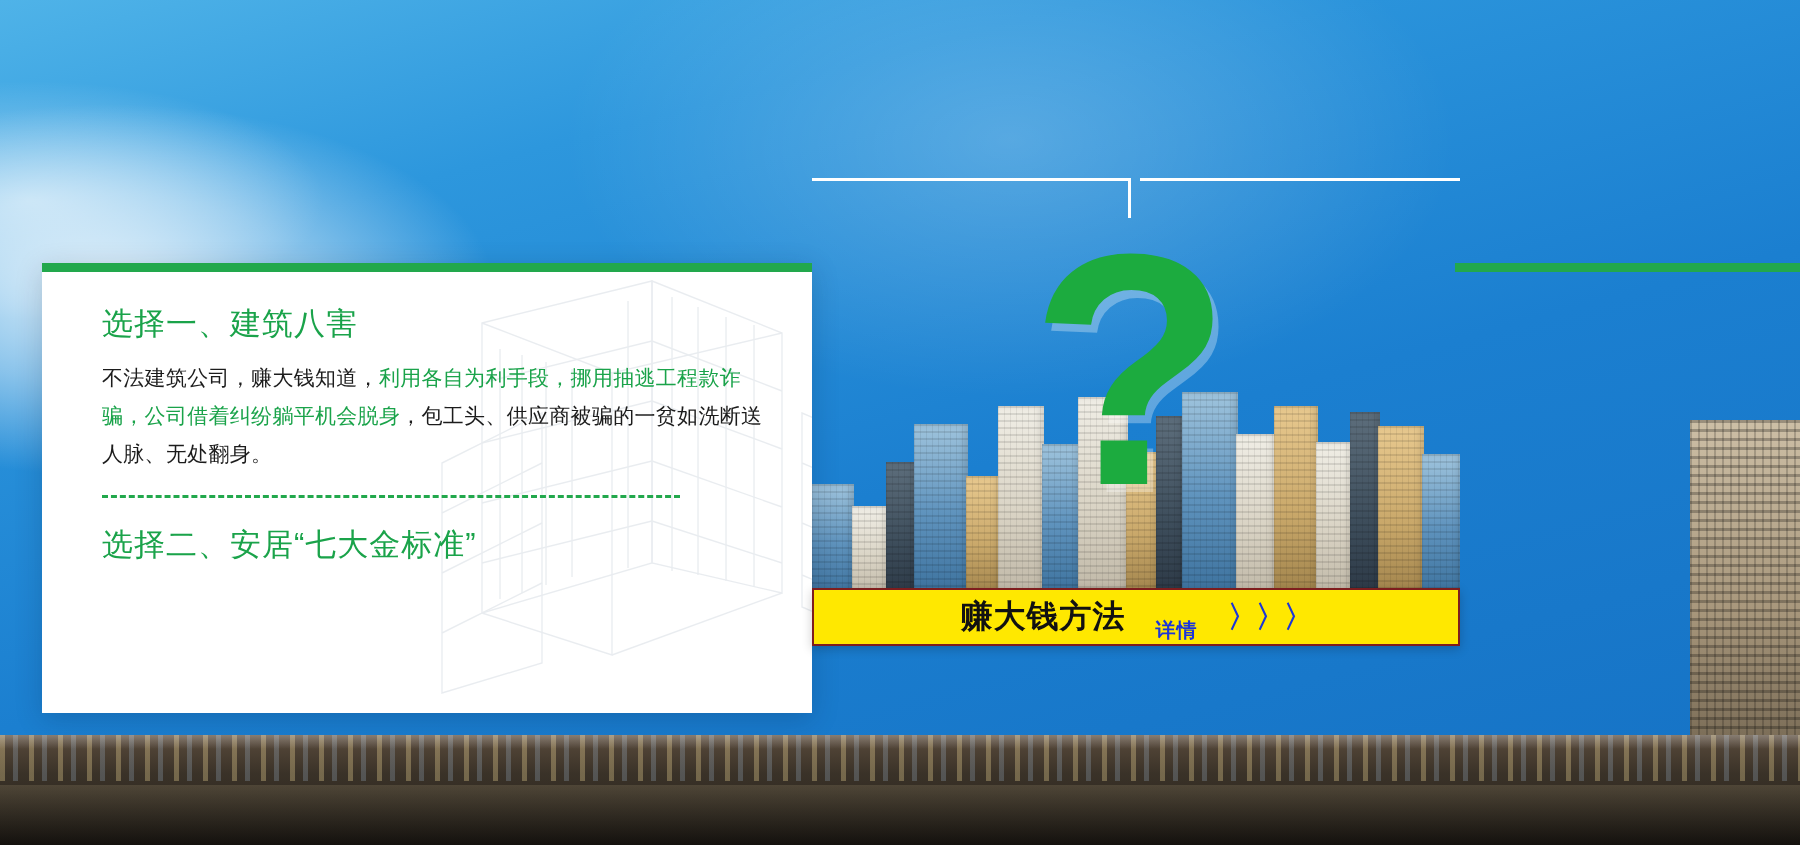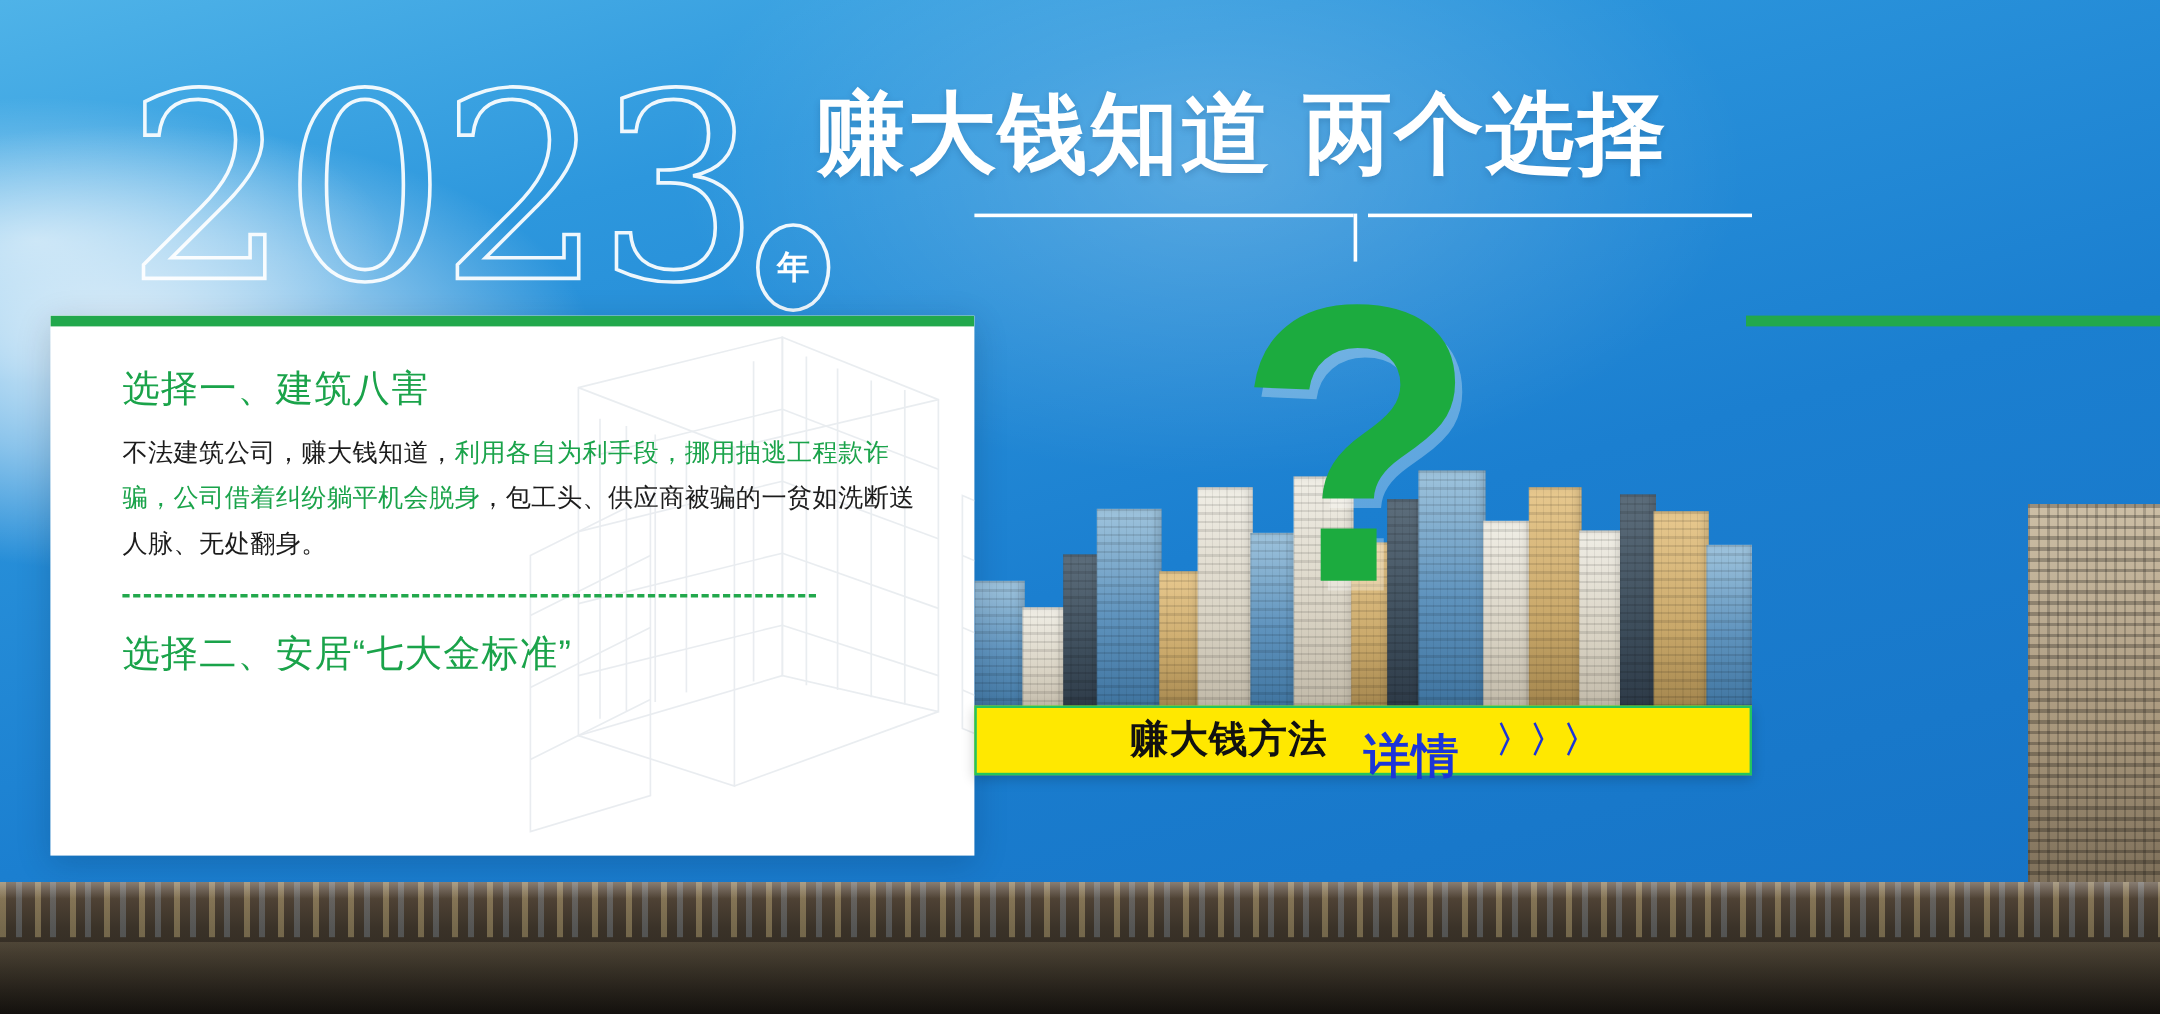--- a/index.html
+++ b/index.html
@@ -108,26 +108,26 @@
     position:absolute; left:1030px; top:205px;
     font-family:"Liberation Sans","DejaVu Sans",sans-serif;
     font-size:330px; font-weight:700; line-height:330px;
     color:#1cab3f; letter-spacing:-6px;
     text-shadow:6px 8px 0 rgba(255,255,255,.30);
   }
 
   
   .cta {
     position:absolute; left:812px; top:588px; width:648px; height:58px;
-    background:#ffe800; border:2px solid #22c55e;
+    background:#ffe800; border:2px solid #7f1d1d;
     display:flex; align-items:center; justify-content:center; gap:30px;
     box-shadow:0 3px 10px rgba(0,0,0,.2);
   }
   .cta-main { color:#111111; font-size:32px; font-weight:700; letter-spacing:1px; }
-  .cta-link { color:#1b35d8; font-size:39px; font-weight:700; letter-spacing:1px;margin-top:26px; }
+  .cta-link { color:#1b35d8; font-size:20px; font-weight:700; letter-spacing:1px;margin-top:26px; }
   .cta-arrows { color:#1b35d8; font-size:30px; font-weight:700; letter-spacing:-2px; }
 
   
   .card {
     position:absolute; left:42px; top:263px; width:770px; height:450px;
     background:#ffffff;
     box-shadow:0 6px 26px rgba(0,30,60,.20);
     overflow:hidden;
   }
   .card-top { position:absolute; left:0; top:0; width:770px; height:9px; background:#22a84c; }
@@ -220,28 +220,21 @@
     </div>
   </div>
 
   <div class="rule-a"></div>
   <div class="rule-tick"></div>
   <div class="rule-b"></div>
   <div class="rule-right-green"></div>
 
   <div class="qmark">?</div>
 
-  <div class="year-wrap">
-    <div class="year-num">2023</div>
-    <div class="year-badge">年</div>
-  </div>
-
-  <div class="headline">
-    <span>赚大钱知道</span><span class="gap"></span><span>两个选择</span>
-  </div>
+
 
   <div class="card">
     <div class="card-top"></div>
 
     <svg class="blueprint" viewBox="0 0 420 450">
       <g fill="none" stroke="#d8dee4" stroke-width="1.4">
         <path d="M60 60 L230 18 L230 300 L60 350 Z"></path>
         <path d="M230 18 L360 70 L360 330 L230 300 Z"></path>
         <path d="M60 60 L190 110 L360 70"></path>
         <path d="M190 110 L190 392 L60 350"></path>

